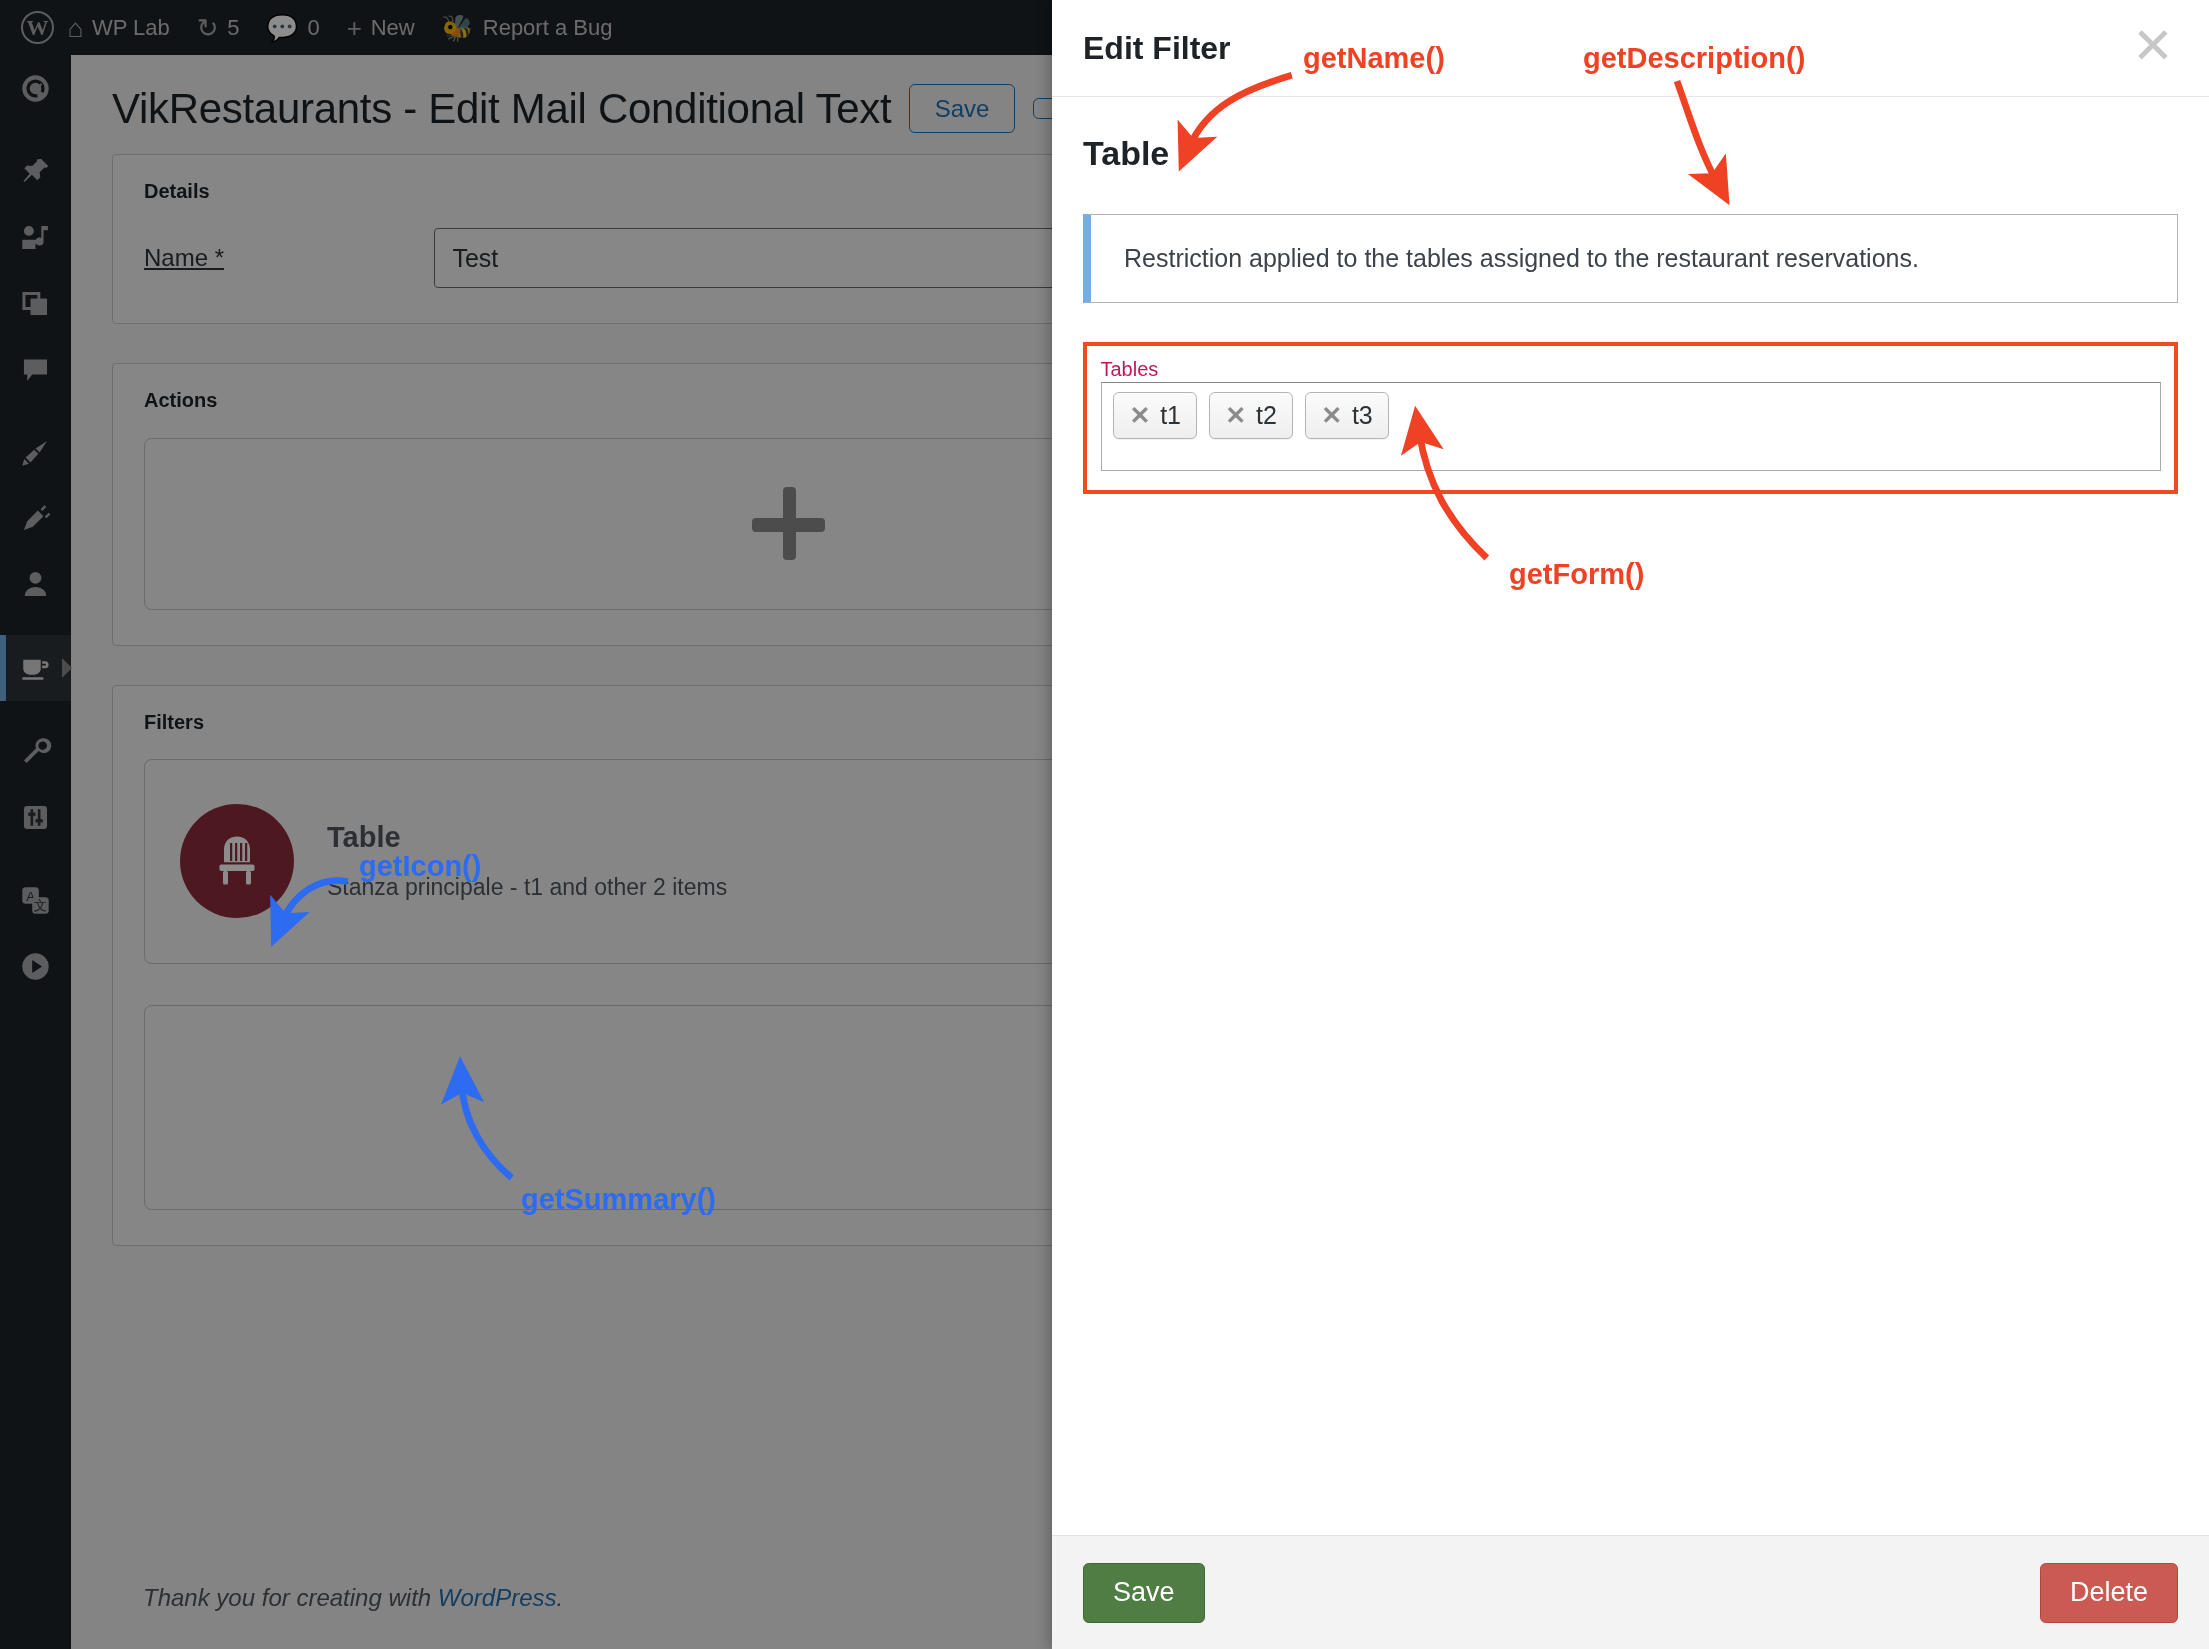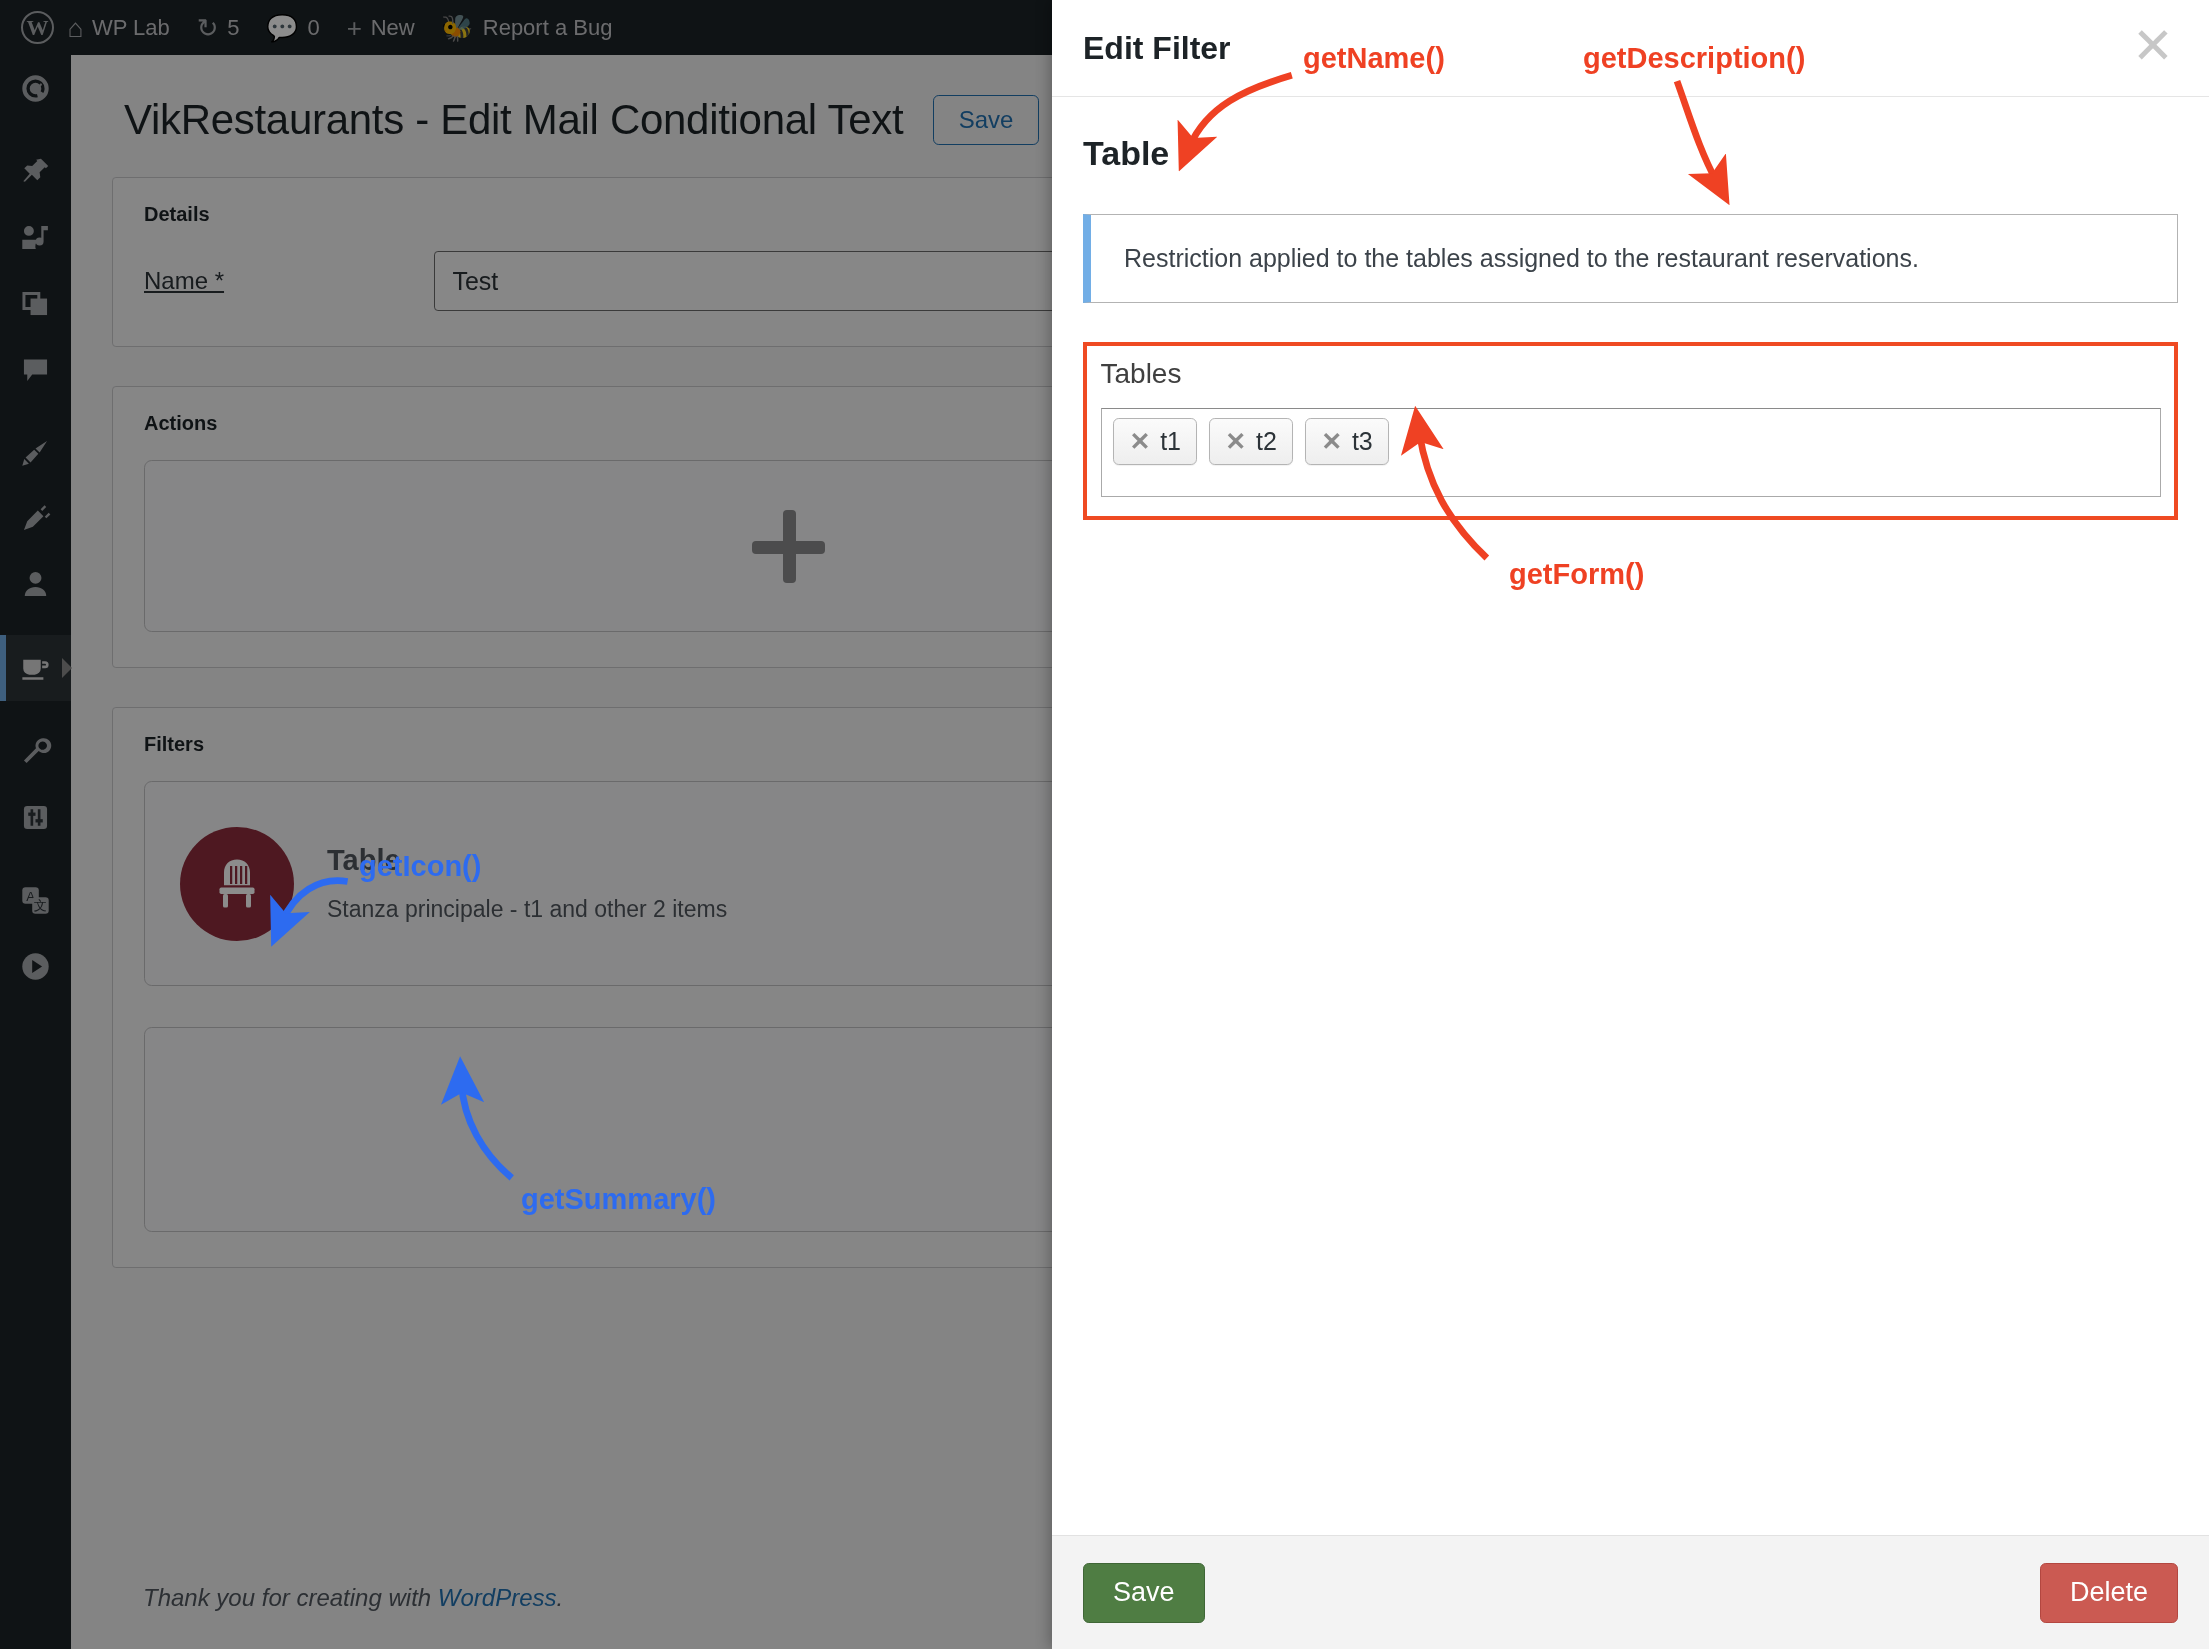--- a/index.html
+++ b/index.html
@@ -78,21 +78,21 @@
     background: #f0f0f1;
     z-index: 10;
     overflow: hidden;
   }
   #page-header {
     display: flex; align-items: center; gap: 17.4px;
     padding: 29px 0 21px 41px;
   }
   #page-title {
     font-size: 42px; font-weight: normal; color: #1d2327;
-    margin: 12px; white-space: nowrap;
+    margin: 0; white-space: nowrap;
     letter-spacing: -0.3px;
   }
   .hdr-btn {
     border: 1.9px solid #2271b1; border-radius: 5.8px;
     background: transparent; color: #2271b1;
     font-size: 24px; padding: 9.7px 25px;
     font-family: "Liberation Sans", sans-serif;
     white-space: nowrap;
   }
 
@@ -203,21 +203,21 @@
     border-left: 8.7px solid #72aee6;
     padding: 29px 33px;
     font-size: 25px; color: #3c434a;
     margin-bottom: 39px;
     background: #fff;
   }
   #form-wrapper {
     border: 4.8px solid #ef4a22;
     padding: 11.6px 13.5px 19.3px 13.5px;
   }
-  .field-label { font-size: 28px; color: #404040; margin-bottom: 18px; }
+  .field-label { font-size: 20px; color: #be185d; margin-bottom: 1px; }
   .chips-box {
     border: 1px solid #aaa;
     border-top-color: #8a8a8a;
     background: #fff;
     min-height: 89px;
     padding: 9.7px 11.6px;
     display: flex; flex-wrap: wrap; gap: 11.6px; align-items: flex-start;
   }
   .chip {
     display: inline-flex; align-items: center; gap: 9.7px;

